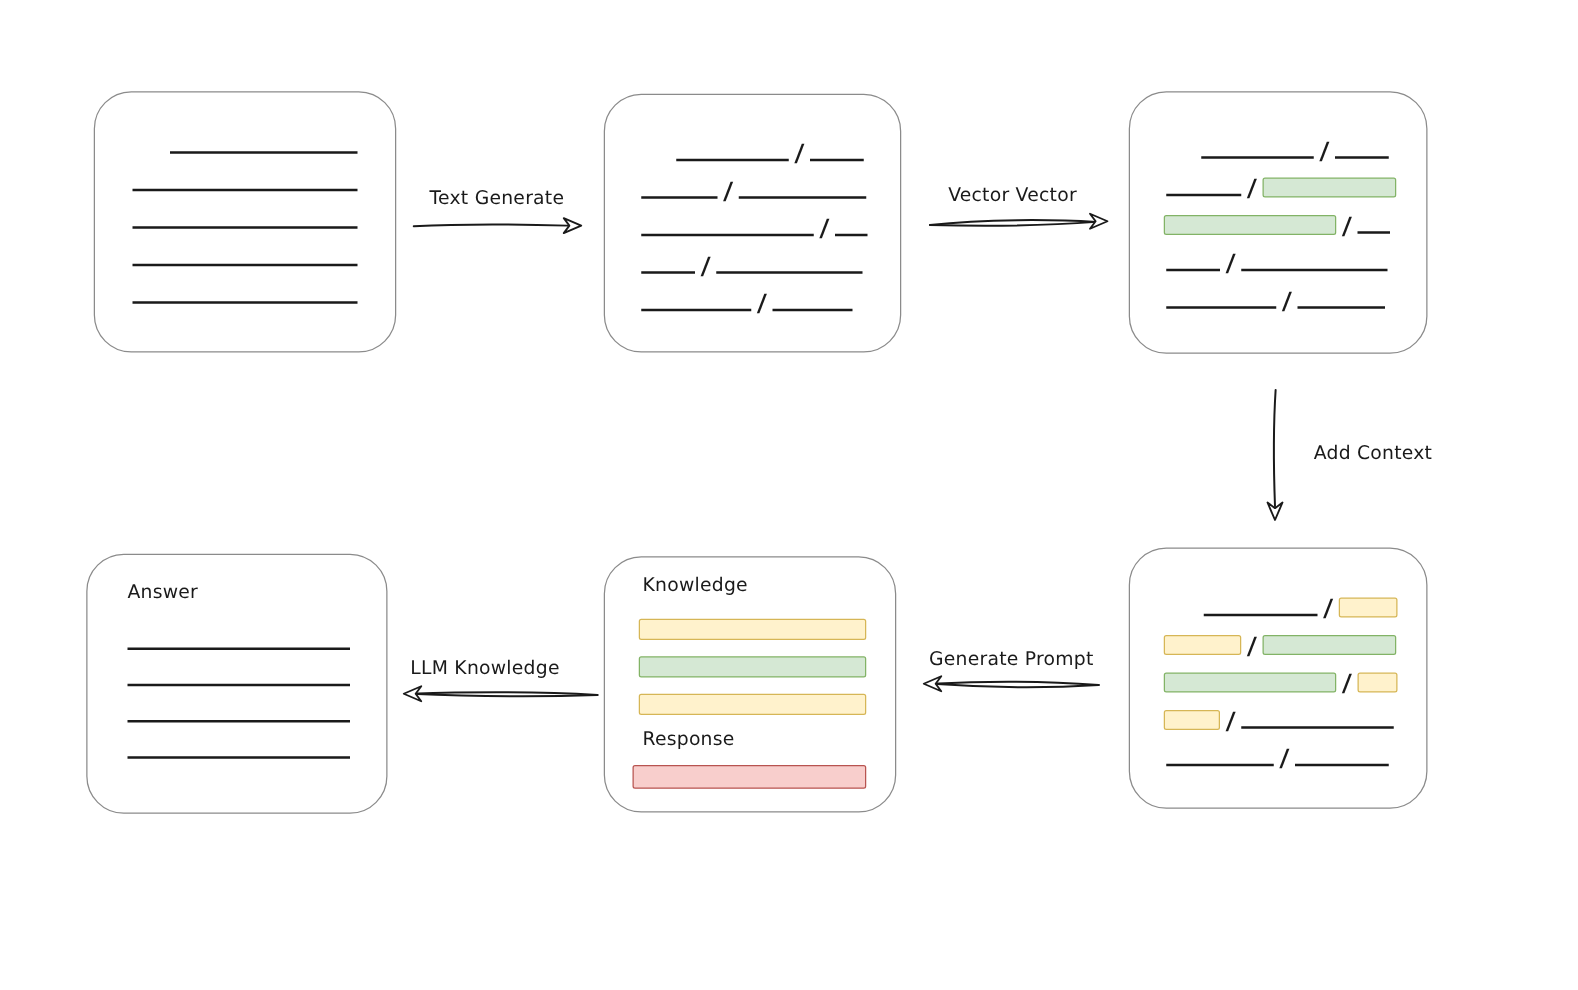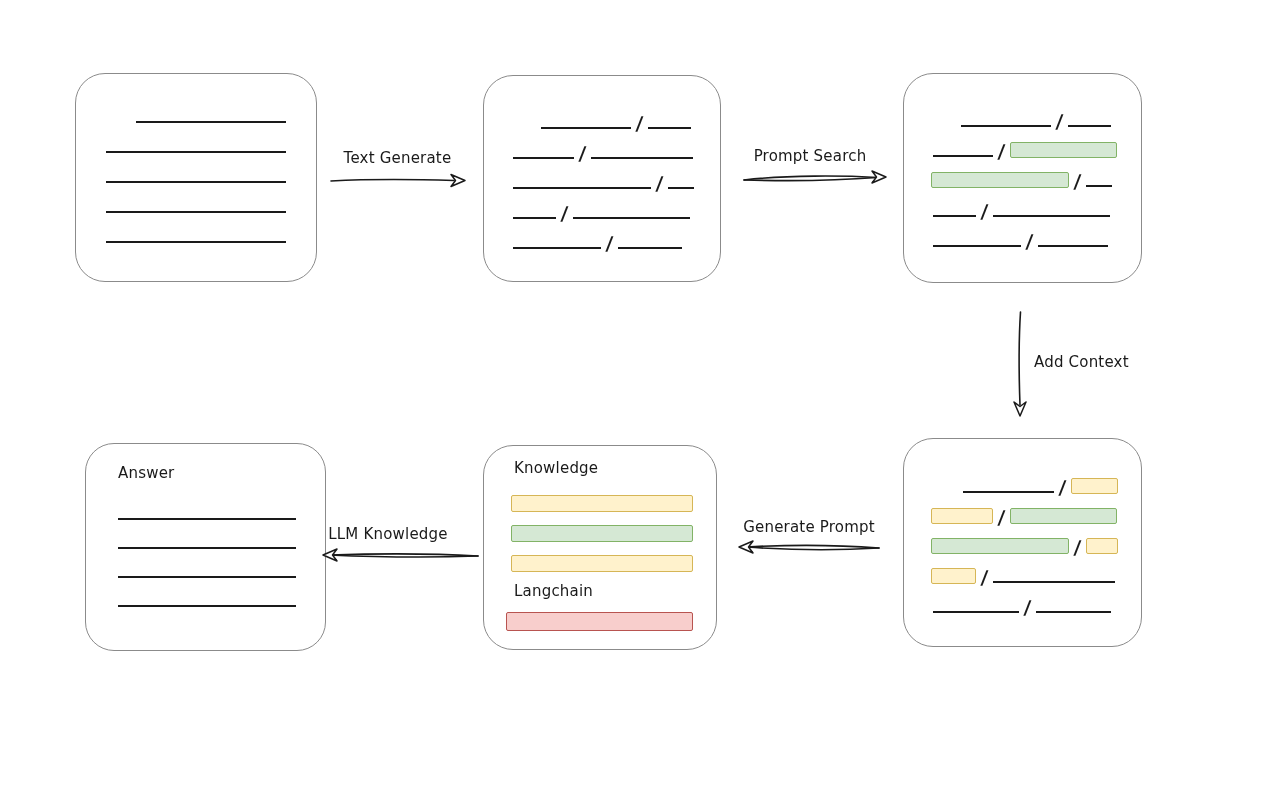--- a/index.html
+++ b/index.html
@@ -28,21 +28,21 @@
   .seg-yellow { height:16px; background:#fff2cc; border:1.6px solid #d6b656; border-radius:2px; box-sizing:border-box; }
   
   .bars { position:absolute; }
   .bar { width:182px; height:17px; margin-bottom:13px; border-radius:2px; box-sizing:border-box; }
   .bar-yellow { background:#fff2cc; border:1.7px solid #d6b656; }
   .bar-green  { background:#d5e8d4; border:1.7px solid #82b366; }
   .bar-red    { width:187px; height:19px; background:#f8cecc; border:1.8px solid #b85450; }
   
   .box-label { position:absolute; font-size:15px; font-weight:500; letter-spacing:.2px; }
   .arrow-label { position:absolute; font-size:15px; font-weight:500; text-align:center; white-space:nowrap; letter-spacing:.2px; }
-  .arrow-label.left-align { text-align:left; }
+  .arrow-label.left-align { text-align:left;margin-left:17px; }
   .caption { position:absolute; left:776px; top:685px; width:402px; text-align:center;
              font-size:16px; font-weight:500; letter-spacing:.2px; white-space:nowrap; }
   .arrow-svg { position:absolute; overflow:visible; }
   .arrow-line { fill:none; stroke:#1a1a1a; stroke-width:1.6; stroke-linecap:round; }
   .arrow-head { fill:#ffffff; stroke:#1a1a1a; stroke-width:1.5; stroke-linejoin:round; }
 </style>
 </head>
 <body>
 
 <div class="canvas">
@@ -157,27 +157,27 @@
       </div>
   </div>
 
   <div class="node" style="left:483px; top:445px; width:234px; height:205px;">
     <div class="box-label" style="left:30px; top:13px;">Knowledge</div>
     <div class="bars" style="left:27px; top:49px;">
         <div class="bar bar-yellow"></div>
         <div class="bar bar-green"></div>
         <div class="bar bar-yellow"></div>
       </div>
-    <div class="box-label" style="left:30px; top:136px;">Langchain</div>
+    <div class="box-label" style="left:30px; top:136px;">Response</div>
     <div class="bars" style="left:22px; top:166px;">
         <div class="bar bar-red"></div>
       </div>
   </div>
 
-  <div class="node" style="left:85px; top:443px; width:241px; height:208px;border-radius:29px;">
+  <div class="node" style="left:69px; top:443px; width:241px; height:208px;">
     <div class="box-label" style="left:32px; top:20px;">Answer</div>
     <div class="rows row29" style="padding-top:54px;">
         <div class="row">
           <div class="seg seg-line" style="width: 178px; margin-left: 32px;"></div>
         </div>
         <div class="row">
           <div class="seg seg-line" style="width: 178px; margin-left: 32px;"></div>
         </div>
         <div class="row">
           <div class="seg seg-line" style="width: 178px; margin-left: 32px;"></div>
@@ -192,21 +192,21 @@
     <path class="arrow-line" d="M 6 13 C 45 11 95 11.5 129 12.5"></path>
     <path class="arrow-head" d="M 126 6.5 L 140 12.5 L 126 18.5 L 130.5 12.5 Z"></path>
   </svg>
   <div class="arrow-label" style="left:330px; top:149px; width:135px;">Text Generate</div>
 
   <svg class="arrow-svg" style="left:738px; top:166px;" width="152" height="24" viewBox="0 0 152 24">
     <path class="arrow-line" d="M 6 14 C 50 9 105 9.5 139 11.5"></path>
     <path class="arrow-line" d="M 139 11.5 C 100 14.5 45 15 6 14"></path>
     <path class="arrow-head" d="M 134 5 L 148 11 L 134 17 L 138.5 11 Z"></path>
   </svg>
-  <div class="arrow-label" style="left:735px; top:147px; width:150px;">Prompt Search</div>
+  <div class="arrow-label" style="left:735px; top:147px; width:150px;">Vector Vector</div>
 
   <svg class="arrow-svg" style="left:1008px; top:308px;" width="24" height="112" viewBox="0 0 24 112">
     <path class="arrow-line" d="M 12.5 4 C 10.5 35 11 70 12 97"></path>
     <path class="arrow-head" d="M 6 94 L 12 108 L 18 94 L 12 98.5 Z"></path>
   </svg>
   <div class="arrow-label left-align" style="left:1034px; top:353px; width:120px;">Add Context</div>
 
   <svg class="arrow-svg" style="left:733px; top:536px;" width="152" height="24" viewBox="0 0 152 24">
     <path class="arrow-line" d="M 146 12 C 100 8.5 50 9 13 11"></path>
     <path class="arrow-line" d="M 13 11 C 55 14 105 14.5 146 12"></path>

